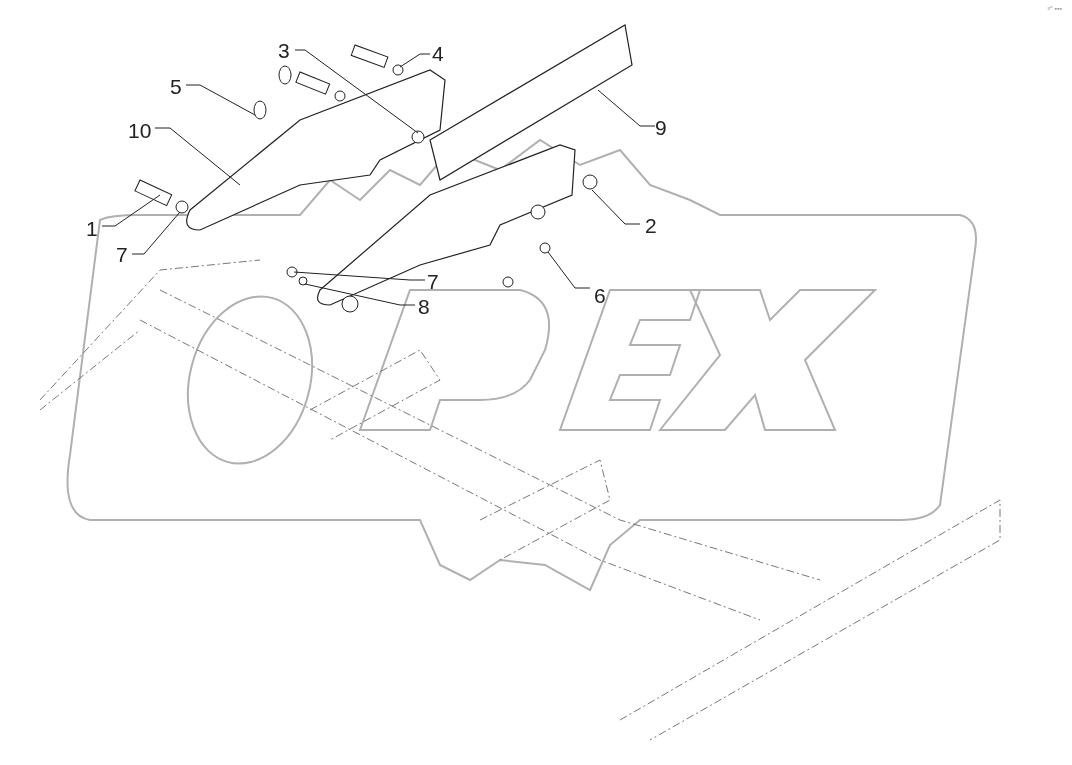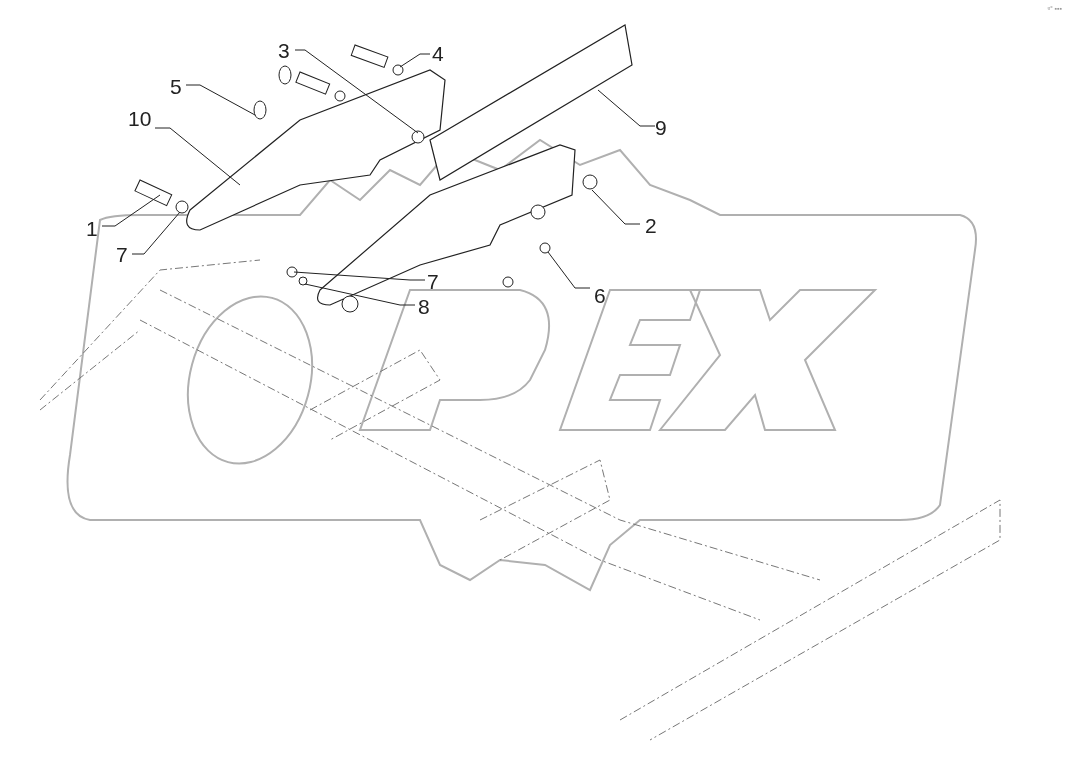--- a/index.html
+++ b/index.html
@@ -76,13 +76,13 @@
 <div class="lbl" style="left:86px;top:218px;">1</div>
 <div class="lbl" style="left:645px;top:215px;">2</div>
 <div class="lbl" style="left:278px;top:40px;">3</div>
 <div class="lbl" style="left:432px;top:43px;">4</div>
 <div class="lbl" style="left:170px;top:76px;">5</div>
 <div class="lbl" style="left:594px;top:285px;">6</div>
 <div class="lbl" style="left:116px;top:244px;">7</div>
 <div class="lbl" style="left:427px;top:271px;">7</div>
 <div class="lbl" style="left:418px;top:296px;">8</div>
 <div class="lbl" style="left:655px;top:117px;">9</div>
-<div class="lbl" style="left:128px;top:108px;">10</div>
+<div class="lbl" style="left:128px;top:120px;">10</div>
 
 </body></html>

